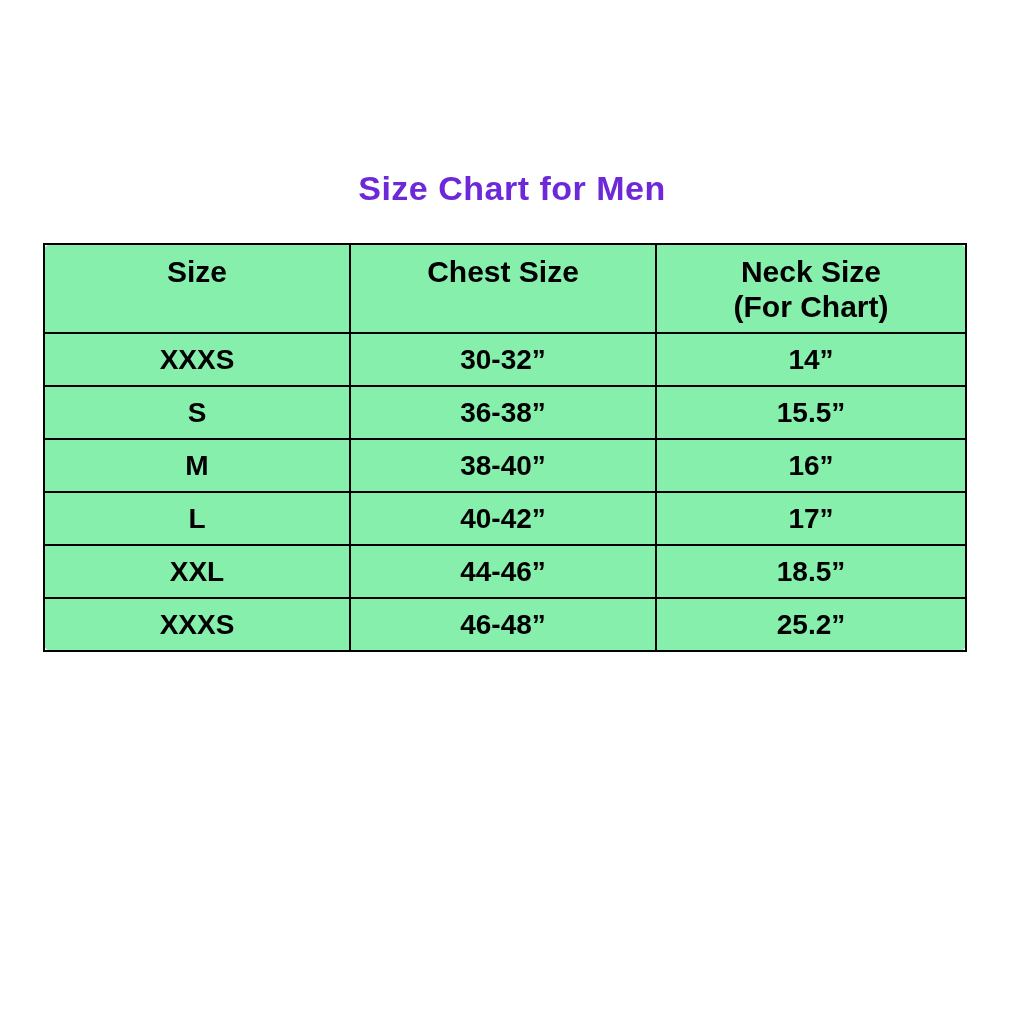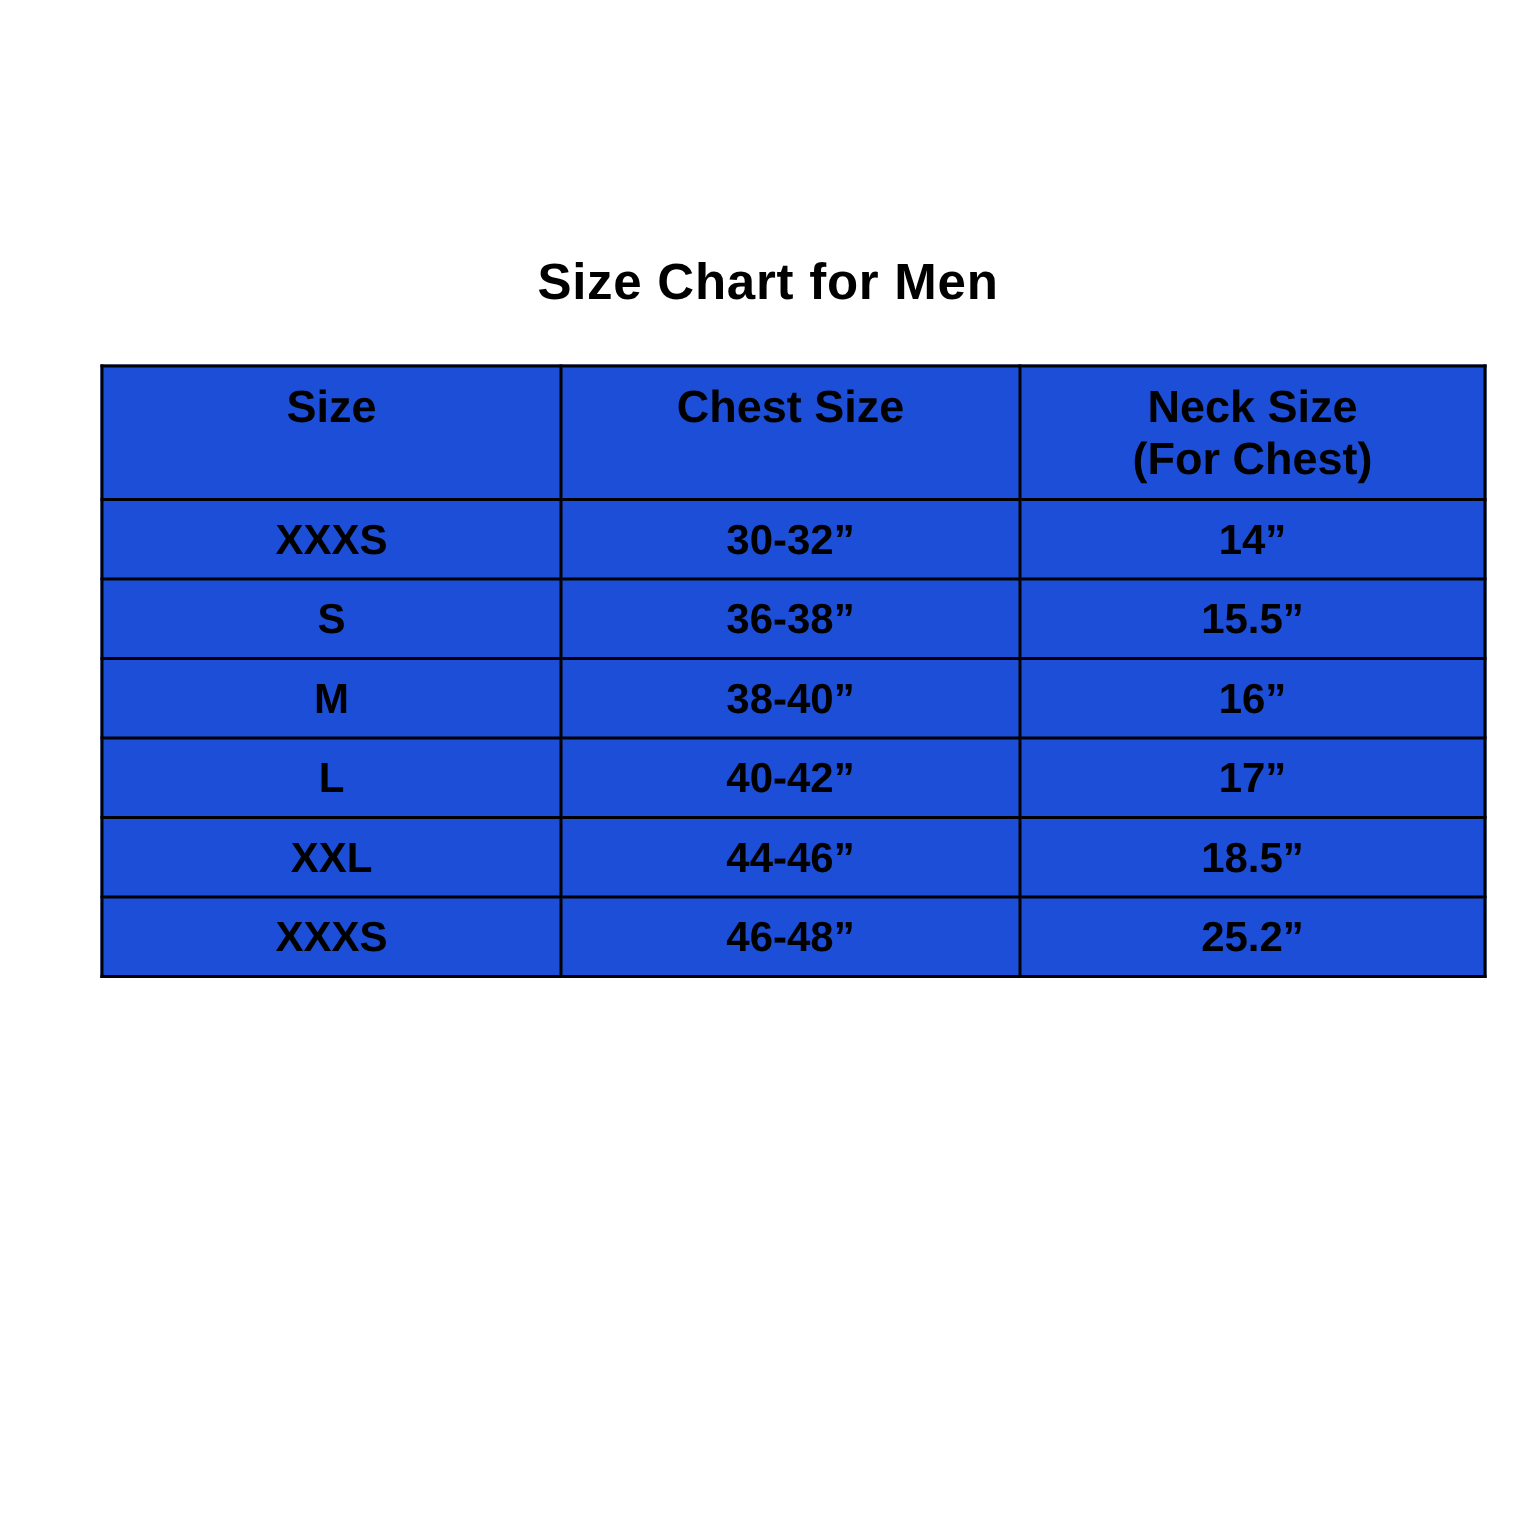--- a/index.html
+++ b/index.html
@@ -19,29 +19,30 @@
   .page-title {
     position: absolute;
     top: 170px;
     left: 0;
     width: 100%;
     text-align: center;
     font-size: 34px;
     font-weight: bold;
     line-height: 1.1;
     letter-spacing: 0.5px;
-    color: #000000;
+    color: #6d28d9;
   }
   table.size-chart {
     position: absolute;
     top: 243px;
-    left: 67px;
+    left: 43px;
     border-collapse: collapse;
     table-layout: fixed;
-    background: #1d4ed8;
+    background: #86efac;
+    border-radius: 11px;
   }
   table.size-chart th,
   table.size-chart td {
     border: 2px solid #000000;
     text-align: center;
     font-weight: bold;
     color: #000000;
     padding: 0;
   }
   col.col-size  { width: 306px; }
@@ -77,21 +78,21 @@
     <thead>
       <tr>
         <th>
           <span class="header-line">Size</span>
         </th>
         <th>
           <span class="header-line">Chest Size</span>
         </th>
         <th>
           <span class="header-line">Neck Size</span>
-          <span class="header-line">(For Chest)</span>
+          <span class="header-line">(For Chart)</span>
         </th>
       </tr>
     </thead>
     <tbody>
         <tr>
           <td>XXXS</td>
           <td>30-32”</td>
           <td>14”</td>
         </tr>
         <tr>

